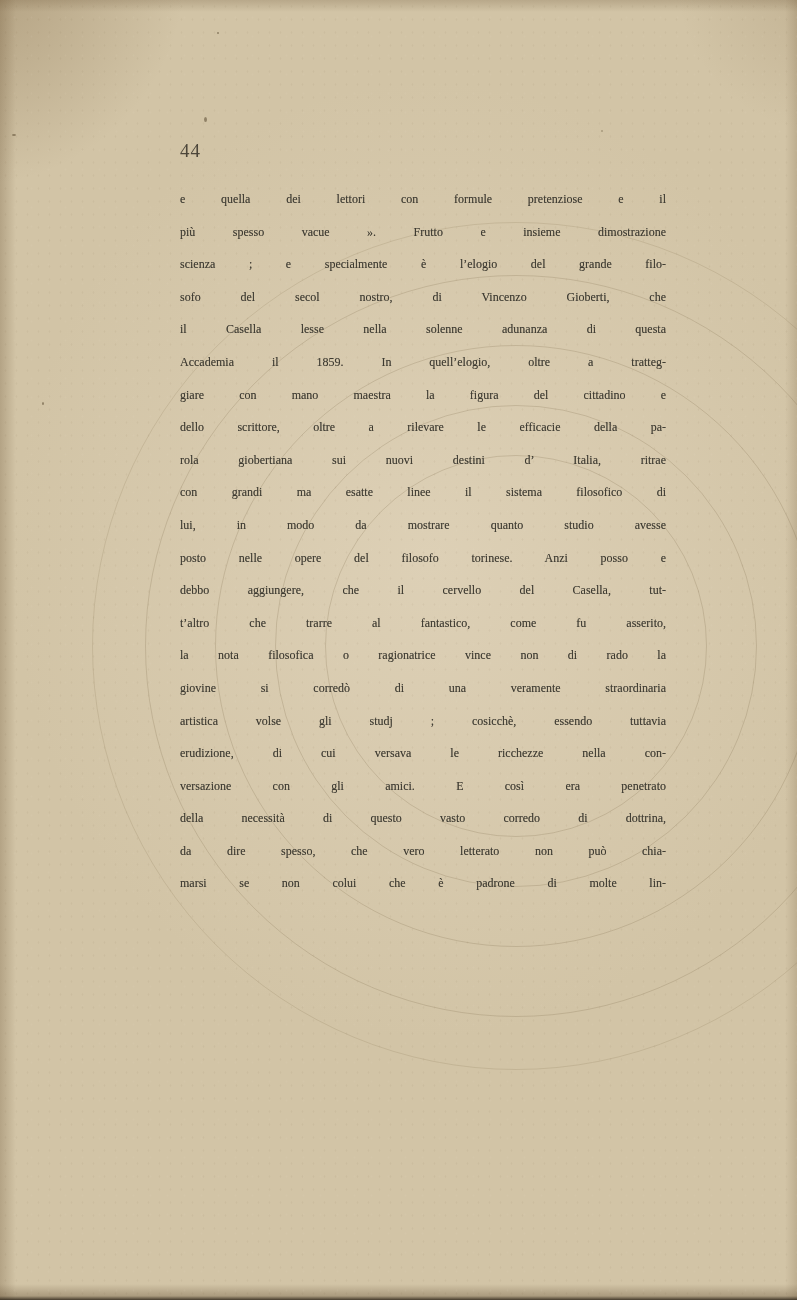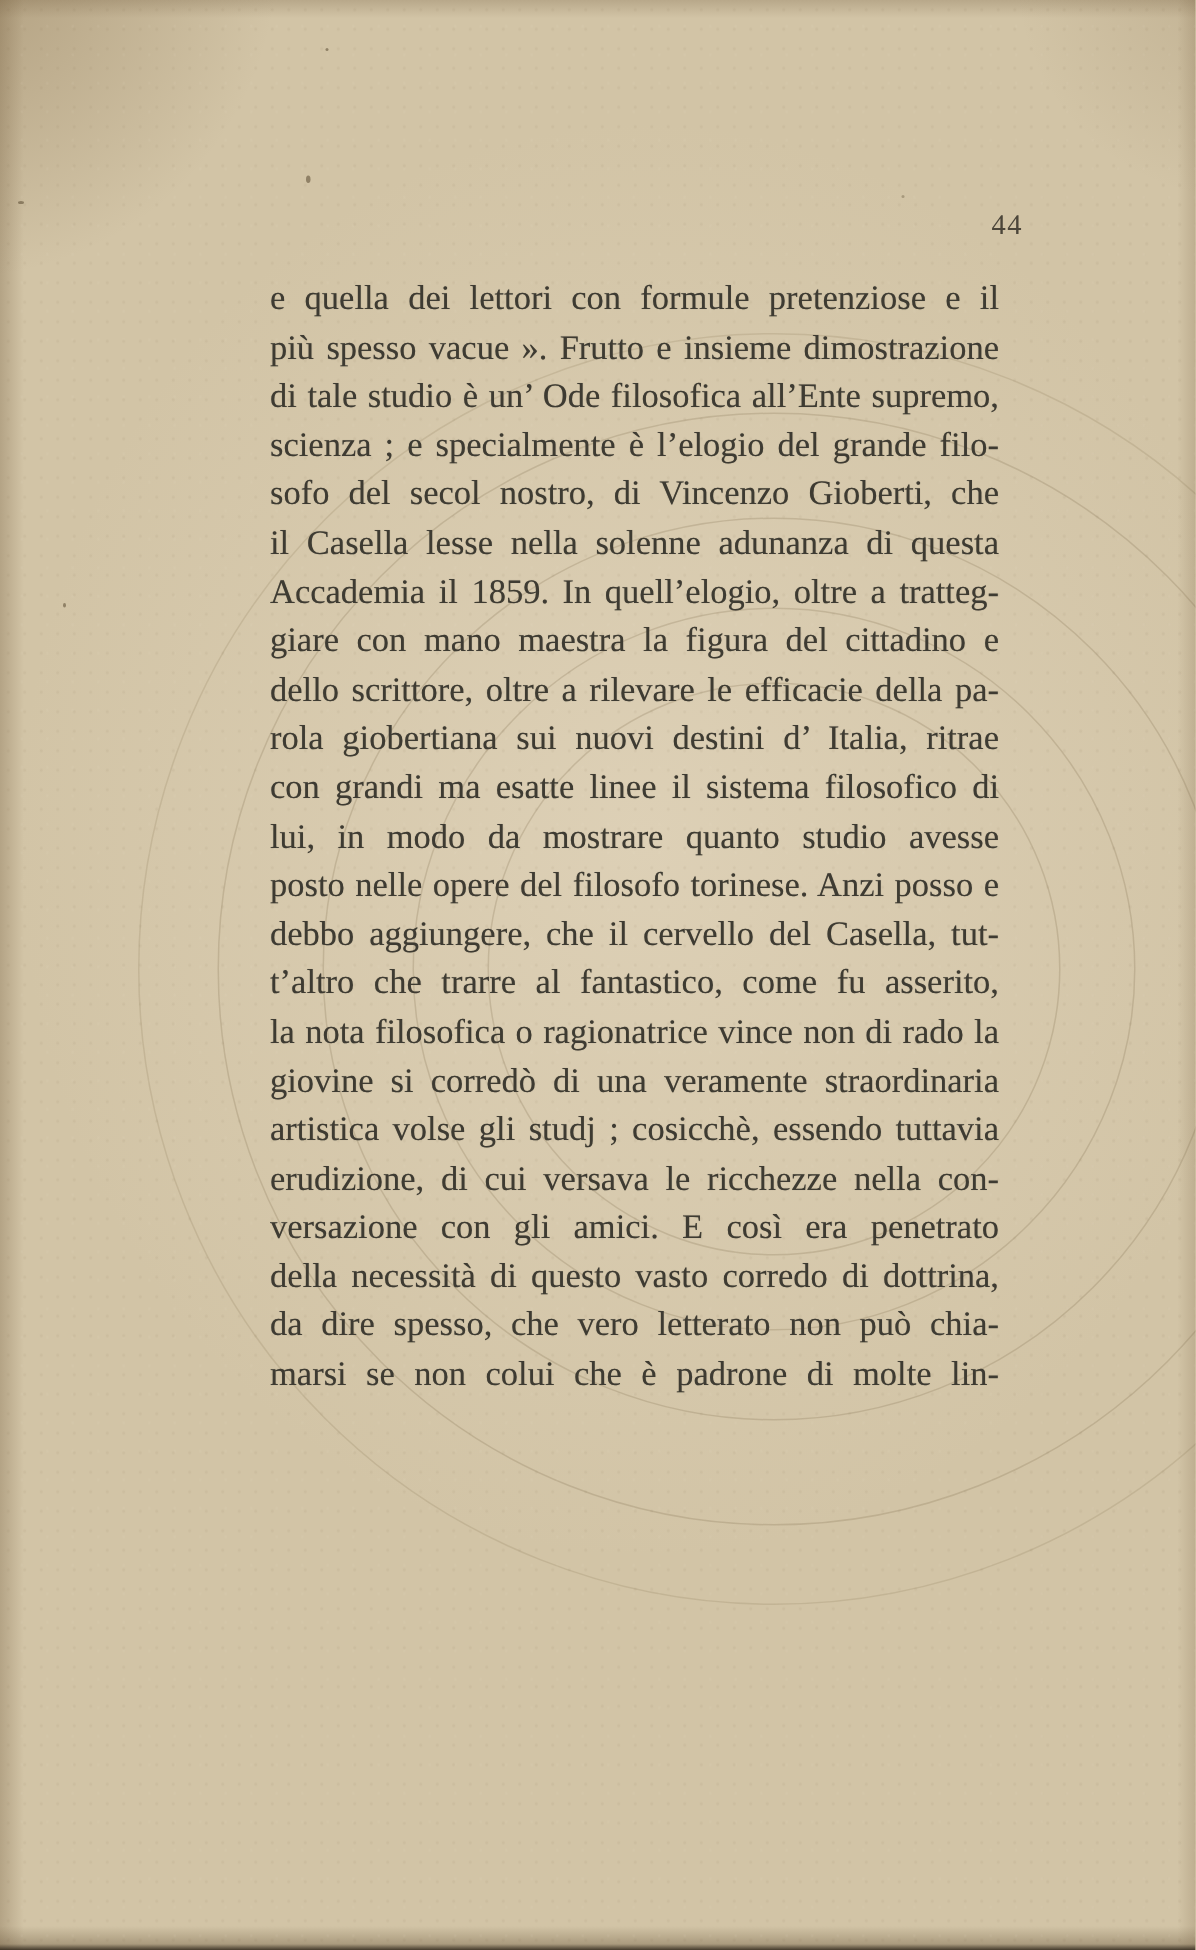--- a/index.html
+++ b/index.html
@@ -43,30 +43,30 @@
   .arc.a4 { left: 145px; top: 275px; width: 740px; height: 740px; }
   .arc.a5 { left:  92px; top: 222px; width: 846px; height: 846px; border-color: rgba(118,99,68,0.17); }
   .speck { position: absolute; border-radius: 50%; background: rgba(90,74,50,0.55); pointer-events: none; }
   .s1 { left: 204px; top: 117px; width: 3px; height: 5px; }
   .s2 { left: 217px; top: 32px;  width: 2px; height: 2px; }
   .s3 { left: 12px;  top: 134px; width: 4px; height: 2px; }
   .s4 { left: 42px;  top: 402px; width: 2px; height: 3px; }
   .s5 { left: 601px; top: 130px; width: 2px; height: 2px; background: rgba(90,74,50,0.35); }
 
   .page-number {
-    position: absolute; left: 196px; top: 140px; width: 486px;
-    text-align: right;
+    position: absolute; left: 180px; top: 140px; width: 486px;
+    text-align: left;
     font-family: "Liberation Serif", "DejaVu Serif", serif;
     font-size: 19px; line-height: 22px;
     color: #4c463a; letter-spacing: 1px;
   }
   .text-block {
     position: absolute; left: 180px; top: 183px; width: 486px;
     font-family: "Liberation Serif", "DejaVu Serif", serif;
-    font-size: 23px; color: #3e3b32;
+    font-size: 12px; color: #3e3b32;
     text-shadow: 0 0 0.5px rgba(62,59,50,0.45);
   }
   .text-line {
     height: 32.6px; line-height: 32.6px;
     text-align: justify; text-align-last: justify;
     overflow: hidden;
   }
   .text-line .italic { }
 </style>
 </head>
@@ -85,21 +85,20 @@
   <div class="speck s2"></div>
   <div class="speck s3"></div>
   <div class="speck s4"></div>
   <div class="speck s5"></div>
 
   <div class="page-number">44</div>
 
   <div class="text-block">
       <div class="text-line"><span>e quella dei lettori con formule pretenziose e il</span></div>
       <div class="text-line"><span>più spesso vacue ». Frutto e insieme dimostrazione</span></div>
-      <div class="text-line"><span>di tale studio è un’ Ode filosofica all’Ente supremo,</span></div>
       <div class="text-line"><span>scienza ; e specialmente è l’elogio del grande filo-</span></div>
       <div class="text-line"><span>sofo del secol nostro, di Vincenzo Gioberti, che</span></div>
       <div class="text-line"><span>il Casella lesse nella solenne adunanza di questa</span></div>
       <div class="text-line"><span>Accademia il 1859. In quell’elogio, oltre a tratteg-</span></div>
       <div class="text-line"><span>giare con mano maestra la figura del cittadino e</span></div>
       <div class="text-line"><span>dello scrittore, oltre a rilevare le efficacie della pa-</span></div>
       <div class="text-line"><span>rola giobertiana sui nuovi destini d’ Italia, ritrae</span></div>
       <div class="text-line"><span>con grandi ma esatte linee il sistema filosofico di</span></div>
       <div class="text-line"><span>lui, in modo da mostrare quanto studio avesse</span></div>
       <div class="text-line"><span>posto nelle opere del filosofo torinese. Anzi posso e</span></div>

